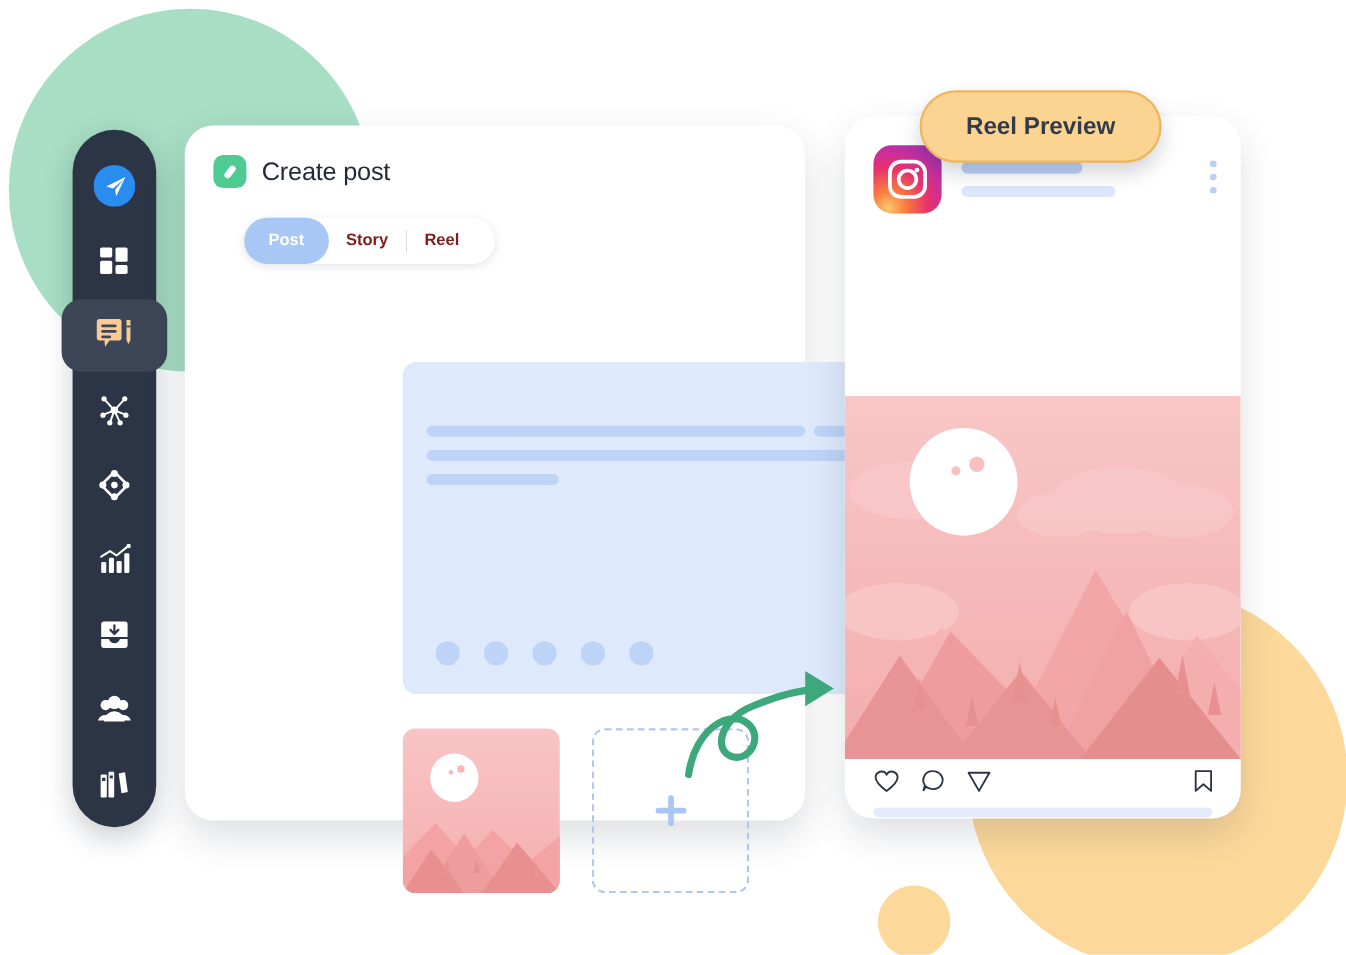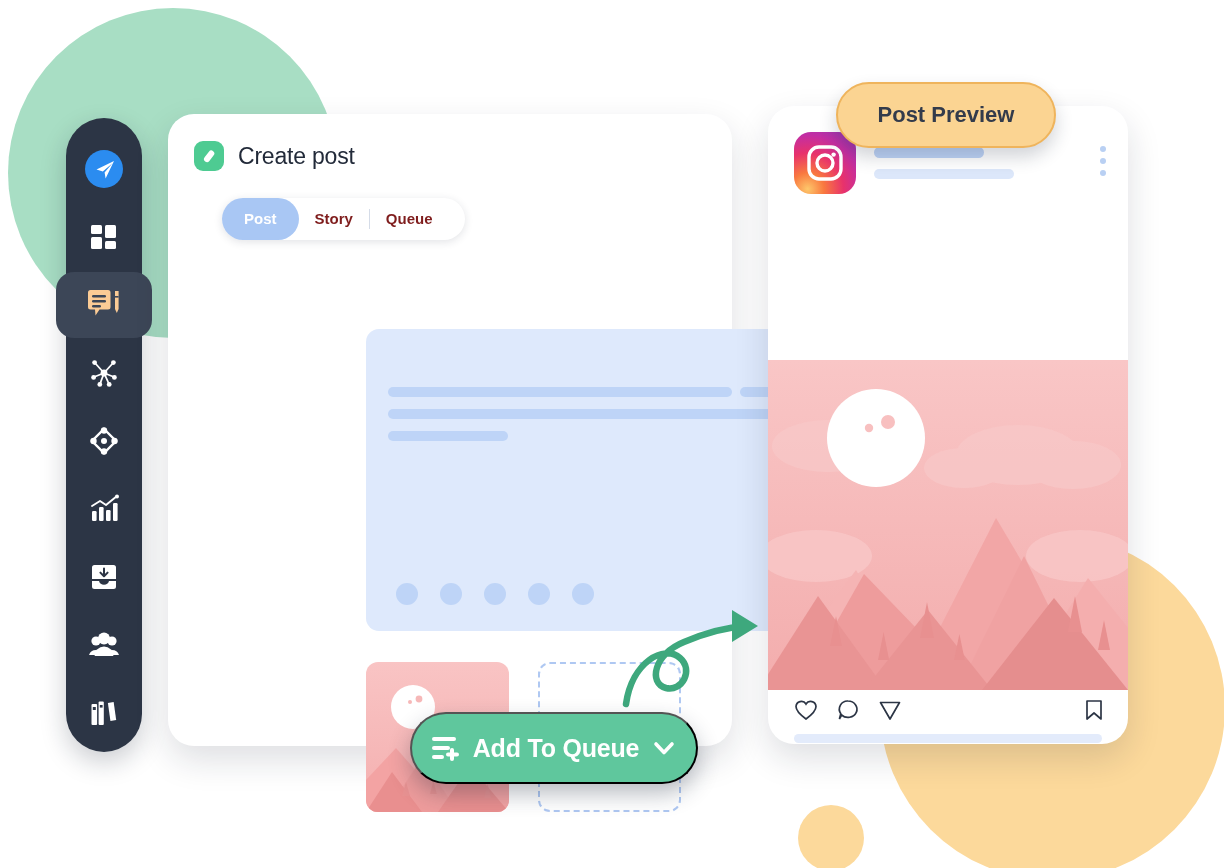--- a/index.html
+++ b/index.html
@@ -330,21 +330,21 @@
         <rect x="14.4" y="3" width="5.2" height="28" rx="2.6" fill="#A9C7F4"></rect>
         <rect x="3" y="14.4" width="28" height="5.2" rx="2.6" fill="#A9C7F4"></rect>
       </svg>
     </div>
   </section>
 
   <div id="tabs">
     <div class="tab active">Post</div>
     <div class="tab">Story</div>
     <div class="tab-sep"></div>
-    <div class="tab">Queue</div>
+    <div class="tab">Reel</div>
   </div>
 
   <section id="preview-card">
 
     <div id="preview-header">
       <div id="ig-avatar">
         <svg width="40" height="40" viewBox="0 0 40 40">
           <rect x="4" y="4" width="32" height="32" rx="10" fill="none" stroke="#ffffff" stroke-width="3.4"></rect>
           <circle cx="20" cy="20" r="8" fill="none" stroke="#ffffff" stroke-width="3.4"></circle>
           <circle cx="28.6" cy="11.6" r="2.2" fill="#ffffff"></circle>
@@ -427,31 +427,18 @@
 
     </div>
 
   </section>
 
   <svg id="arrow" width="150" height="110" viewBox="0 0 150 110">
     <path d="M8 104 C14 62 46 44 62 58 C76 70 64 92 48 88 C30 83 36 54 66 42 C92 31 112 27 128 26" fill="none" stroke="#3EA87D" stroke-width="6.5" stroke-linecap="round"></path>
     <path d="M114 10 L140 26 L114 42 Z" fill="#3EA87D"></path>
   </svg>
 
-  <button id="queue-btn">
-    <svg width="30" height="28" viewBox="0 0 30 28">
-      <rect x="1" y="3" width="24" height="4" rx="2" fill="#ffffff"></rect>
-      <rect x="1" y="12" width="18" height="4" rx="2" fill="#ffffff"></rect>
-      <rect x="1" y="21" width="12" height="4" rx="2" fill="#ffffff"></rect>
-      <rect x="19" y="14" width="4" height="13" rx="2" fill="#ffffff"></rect>
-      <rect x="15" y="18.5" width="13" height="4" rx="2" fill="#ffffff"></rect>
-    </svg>
-    <span id="queue-label">Add To Queue</span>
-    <svg width="26" height="26" viewBox="0 0 26 26">
-      <path d="M5 9 L13 17.5 L21 9" fill="none" stroke="#ffffff" stroke-width="3.6" stroke-linecap="round" stroke-linejoin="round"></path>
-    </svg>
-  </button>
 
   <div id="preview-badge">
-    <span id="preview-badge-label">Post Preview</span>
+    <span id="preview-badge-label">Reel Preview</span>
   </div>
 
 </div>
 
 </body></html>

